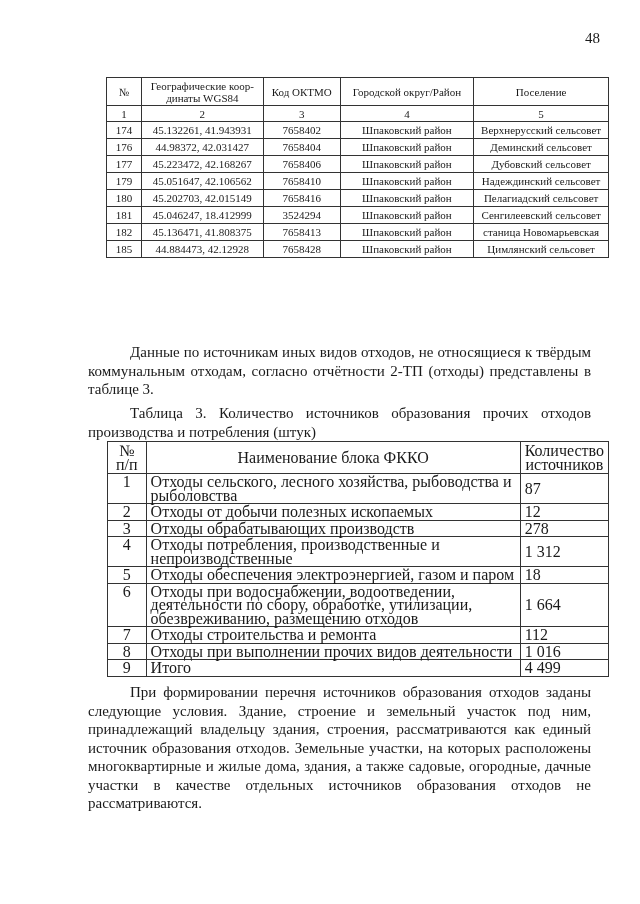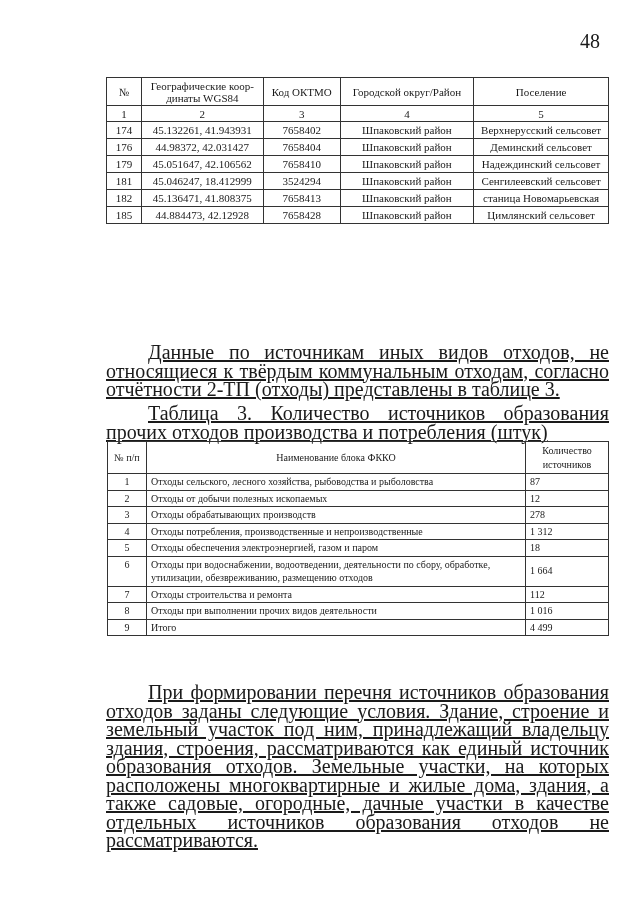--- a/index.html
+++ b/index.html
@@ -1,37 +1,37 @@
 <!DOCTYPE html>
 <html><head>
   <meta charset="utf-8">
   <style>
     html, body { margin: 0; padding: 0; background: #ffffff; }
     body {
       width: 640px; height: 904px; position: relative; overflow: hidden;
       font-family: "Liberation Serif", "DejaVu Serif", serif; color: #1a1a1a;
     }
-    .page-number { position: absolute; top: 30px; right: 40px; font-size: 20px; }
+    .page-number { position: absolute; top: 30px; right: 40px; font-size: 15px; }
 
     table { border-collapse: collapse; position: absolute; }
     td, th { border: 1px solid #333; font-weight: normal; padding: 0 4px; }
 
     #t1 { left: 106px; top: 77px; width: 503px; font-size: 11px; }
     #t1 th { height: 27px; text-align: center; line-height: 12px; }
     #t1 tr.num td { height: 15px; text-align: center; }
     #t1 tr.row td { height: 16px; text-align: center; }
     #t1 td.c0 { text-align: center; }
 
     .para {
-      position: absolute; left: 106px; width: 503px; font-size: 20px;
-      line-height: 18.5px; text-align: justify; text-decoration: underline;
+      position: absolute; left: 88px; width: 503px; font-size: 15px;
+      line-height: 18.5px; text-align: justify;
     }
     .indent { text-indent: 42px; }
 
-    #t2 { left: 107px; top: 441px; width: 502px; font-size: 10px; }
+    #t2 { left: 107px; top: 441px; width: 502px; font-size: 16px; }
     #t2 th { text-align: center; line-height: 14px; height: 31px; }
     #t2 td { line-height: 13.5px; padding-top: 1px; padding-bottom: 1px; }
     #t2 td.n { text-align: center; vertical-align: top; }
     #t2 td.v { vertical-align: middle; }
   </style>
 </head>
 <body>
 
 <div class="page-number">48</div>
 
@@ -68,25 +68,39 @@
         <td>Верхнерусский сельсовет</td>
       </tr>
       <tr class="row">
         <td class="c0">176</td>
         <td>44.98372, 42.031427</td>
         <td>7658404</td>
         <td>Шпаковский район</td>
         <td>Деминский сельсовет</td>
       </tr>
       <tr class="row">
+        <td class="c0">177</td>
+        <td>45.223472, 42.168267</td>
+        <td>7658406</td>
+        <td>Шпаковский район</td>
+        <td>Дубовский сельсовет</td>
+      </tr>
+      <tr class="row">
         <td class="c0">179</td>
         <td>45.051647, 42.106562</td>
         <td>7658410</td>
         <td>Шпаковский район</td>
         <td>Надеждинский сельсовет</td>
+      </tr>
+      <tr class="row">
+        <td class="c0">180</td>
+        <td>45.202703, 42.015149</td>
+        <td>7658416</td>
+        <td>Шпаковский район</td>
+        <td>Пелагиадский сельсовет</td>
       </tr>
       <tr class="row">
         <td class="c0">181</td>
         <td>45.046247, 18.412999</td>
         <td>3524294</td>
         <td>Шпаковский район</td>
         <td>Сенгилеевский сельсовет</td>
       </tr>
       <tr class="row">
         <td class="c0">182</td>

